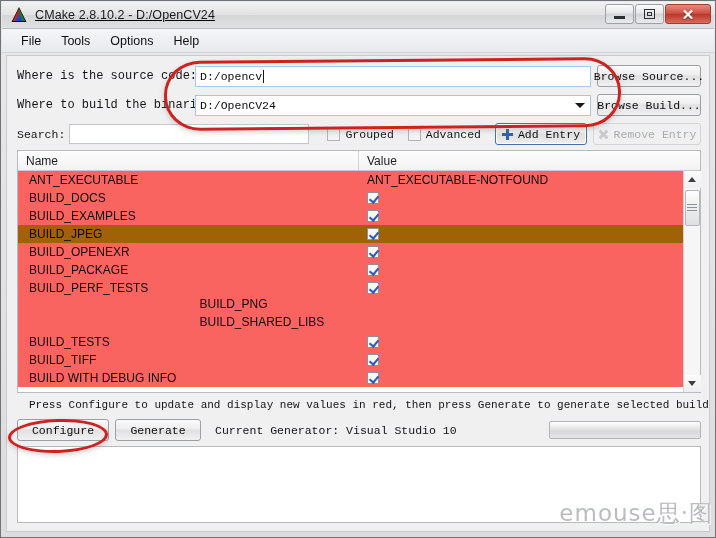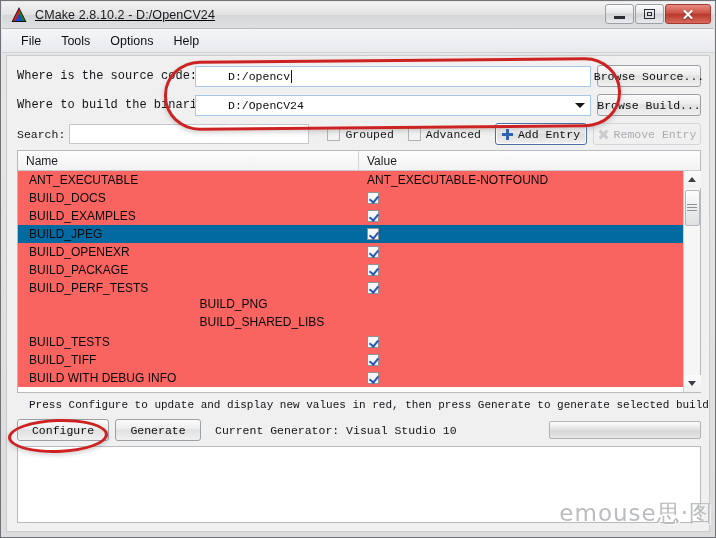--- a/index.html
+++ b/index.html
@@ -76,21 +76,21 @@
   }
   .lbl-w { width: 178px; flex: 0 0 178px; }
   .tbox {
     height: 21px; background: #ffffff;
     border: 1px solid #a8c7e8;
     display: flex; align-items: center;
     padding: 0 4px; position: relative;
   }
   .tbox .val {
     font-family: "Liberation Mono", monospace;
-    font-size: 11.5px; color: #0b0d10; white-space: nowrap; margin-left: 28px;
+    font-size: 11.5px; color: #0b0d10; white-space: nowrap;
   }
   .caret {
     display:inline-block; width:1px; height:13px; background:#14161a; margin-left:1px;
   }
   .src-box { width: 396px; flex: 0 0 396px; }
   .bld-box { width: 396px; flex: 0 0 396px; }
   .combo-arrow {
     position: absolute; right: 5px; top: 50%; margin-top: -2px;
     width: 0; height: 0; border-left: 5px solid transparent; border-right: 5px solid transparent;
     border-top: 5px solid #18191c;
@@ -343,21 +343,21 @@
             <div class="td-value">
               <span class="cell-check"></span>
             </div>
           </div>
           <div class="trow" style="background: rgb(250, 100, 96);">
             <div class="td-name">BUILD_EXAMPLES</div>
             <div class="td-value">
               <span class="cell-check"></span>
             </div>
           </div>
-          <div class="trow" style="background: #0369a1;">
+          <div class="trow" style="background: #a16207;">
             <div class="td-name">BUILD_JPEG</div>
             <div class="td-value">
               <span class="cell-check"></span>
             </div>
           </div>
           <div class="trow" style="background: rgb(250, 100, 96);">
             <div class="td-name">BUILD_OPENEXR</div>
             <div class="td-value">
               <span class="cell-check"></span>
             </div>

